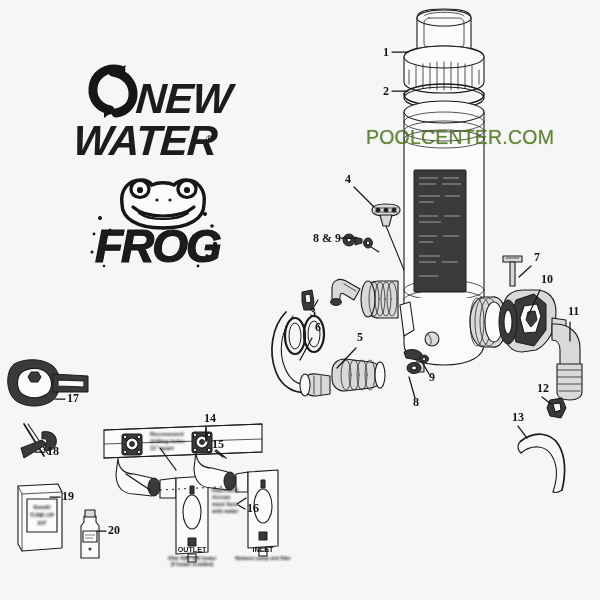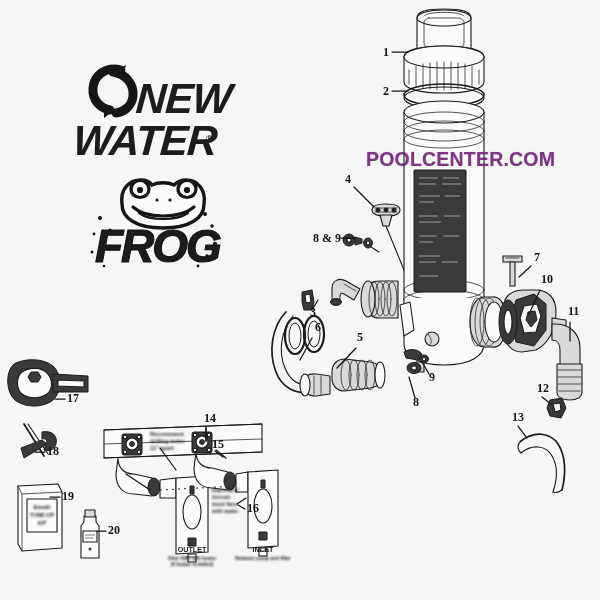--- a/index.html
+++ b/index.html
@@ -23,26 +23,26 @@
   .fillg{fill:#d9d9d9;stroke:#1b1b1b;stroke-width:1.1;stroke-linejoin:round;}
   .filld{fill:#3a3a3a;stroke:#1b1b1b;stroke-width:1;stroke-linejoin:round;}
   .fillk{fill:#1b1b1b;stroke:#1b1b1b;stroke-width:.8;stroke-linejoin:round;}
   .callout{
     font-family:"Liberation Serif", serif;
     font-weight:bold;font-size:12px;fill:#141414;
   }
   .leader{stroke:#141414;stroke-width:1.25;fill:none;stroke-linecap:round;}
   .wm{
     position:absolute;
-    left:366px;top:148px;
+    left:366px;top:126px;
     font-family:"Liberation Sans", sans-serif;
-    font-weight:bold;
+    font-weight:normal;
     font-size:19.5px;
     letter-spacing:.2px;
-    color:#701a75;
+    color:#4d7c0f;
     opacity:.88;
     white-space:nowrap;
     text-shadow:0 0 1px rgba(43,43,99,.5);
   }
   .diagtxt{
     font-family:"Liberation Sans", sans-serif;
     font-weight:bold;
     fill:#1b1b1b;
   }
   .blur-soft{filter:url(#softblur);}

